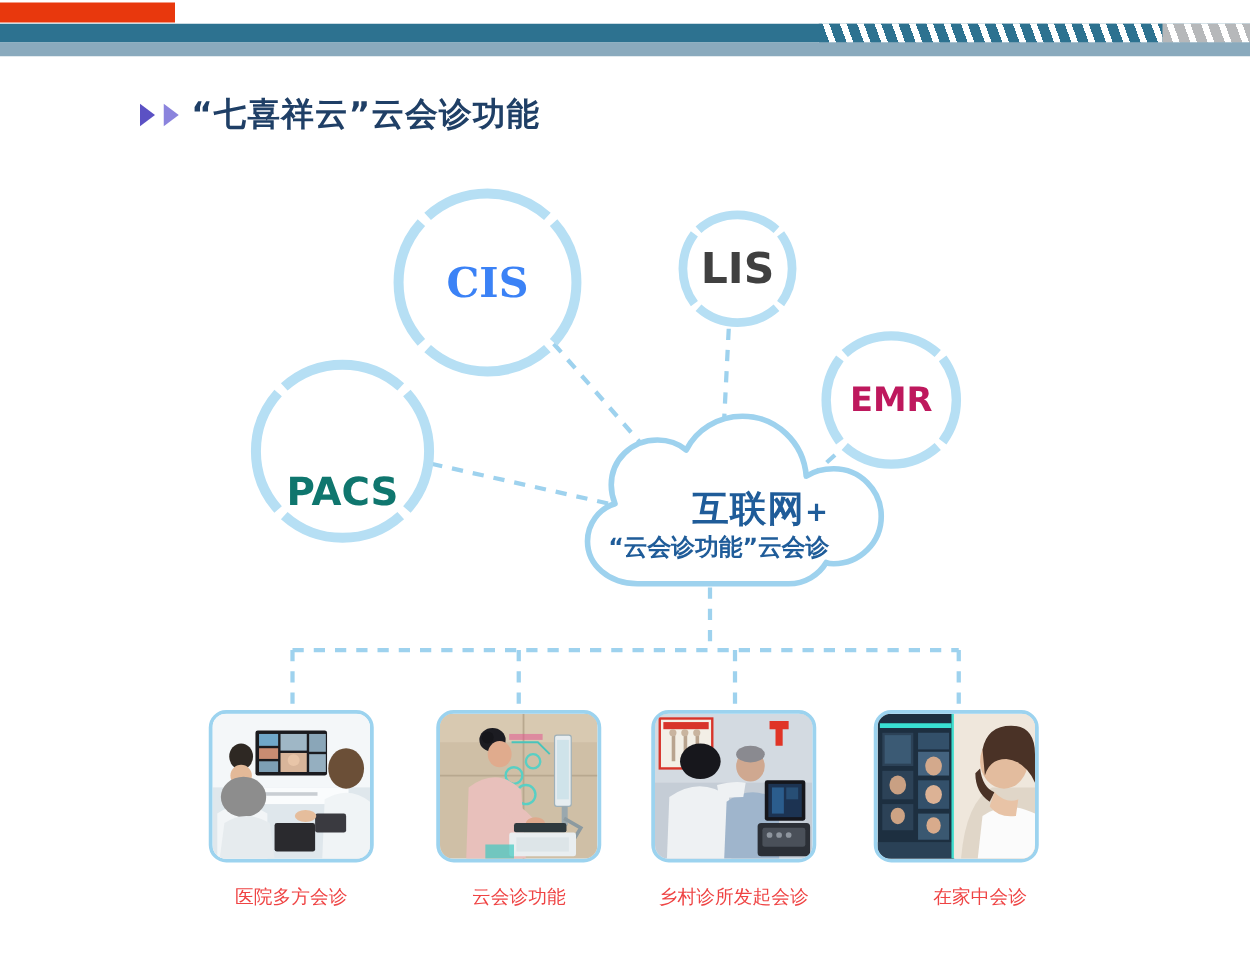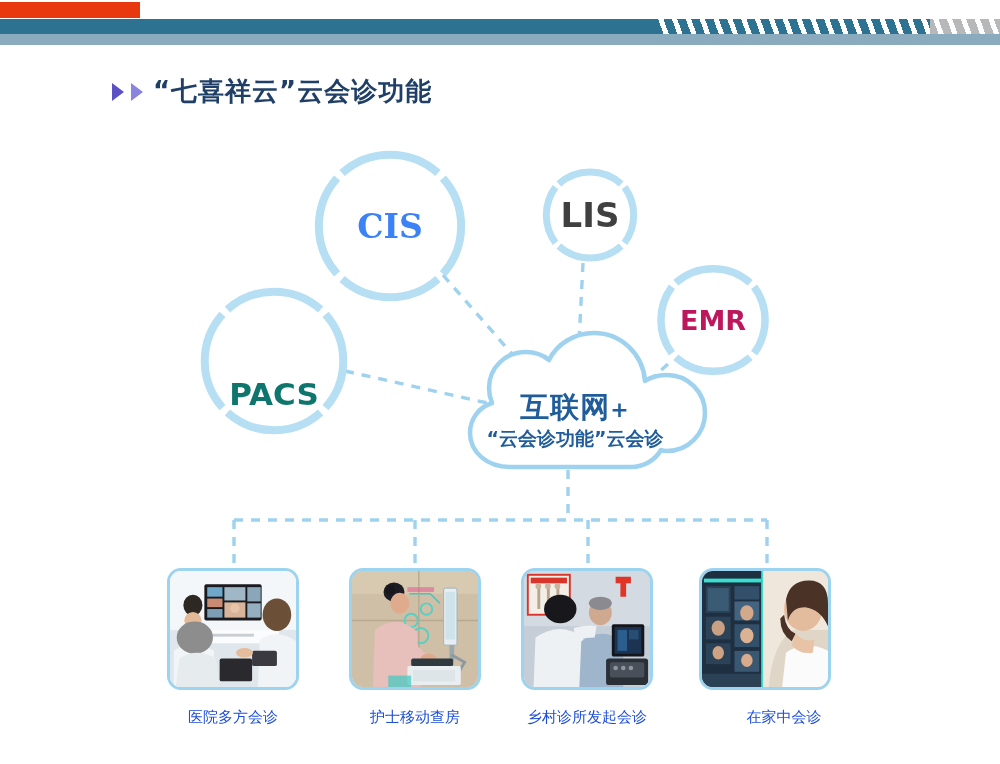--- a/index.html
+++ b/index.html
@@ -112,20 +112,21 @@
     transform: translate(-50%, -50%);
     text-align: center;
     white-space: nowrap;
   }
   #cloud-line1 {
     font-size: 29px;
     font-weight: bold;
     color: #1f5c99;
     letter-spacing: 1px;
     line-height: 1.1;
+    text-align: right;
   }
   #cloud-line1 .plus { font-size: 22px; }
   #cloud-line2 {
     font-size: 19px;
     font-weight: bold;
     color: #1f5c99;
     margin-top: 4px;
     line-height: 1.1;
   }
 
@@ -149,21 +150,21 @@
     left: 0; top: 0;
     width: 100%; height: 100%;
   }
 
   .caption {
     position: absolute;
     top: 708px;
     width: 220px;
     text-align: center;
     font-size: 15px;
-    color: #1d4ed8;
+    color: #ef4444;
     font-weight: 500;
     white-space: nowrap;
   }
   #caption-0 { left: 123px; }
   #caption-1 { left: 305px; }
   #caption-2 { left: 477px; font-family: Liberation Mono, monospace; }
   #caption-3 { left: 674px; }
 </style>
 </head>
 <body>
@@ -367,15 +368,15 @@
     <path d="M70 122 Q74 74 96 62 L132 62 L132 122 Z" fill="#e0d6c8"></path>
     <ellipse cx="106" cy="40" rx="20" ry="23" fill="#e3bc9e"></ellipse>
     <path d="M88 30 Q92 10 112 10 Q132 10 132 34 L132 58 Q124 40 108 38 Q94 38 90 52 Z" fill="#4a3226"></path>
     <path d="M86 46 Q88 62 98 66 L94 74 Q82 66 82 50 Z" fill="#4a3226"></path>
     <path d="M84 122 L88 86 Q108 72 132 84 L132 122 Z" fill="#fbfbfb"></path>
     <path d="M98 66 Q108 76 118 72 L116 86 Q102 88 94 78 Z" fill="#e8c3a6"></path>
   </svg>
 </div>
 
 <div class="caption" id="caption-0">医院多方会诊</div>
-<div class="caption" id="caption-1">护士移动查房</div>
+<div class="caption" id="caption-1">云会诊功能</div>
 <div class="caption" id="caption-2">乡村诊所发起会诊</div>
 <div class="caption" id="caption-3">在家中会诊</div>
 
 </body></html>

